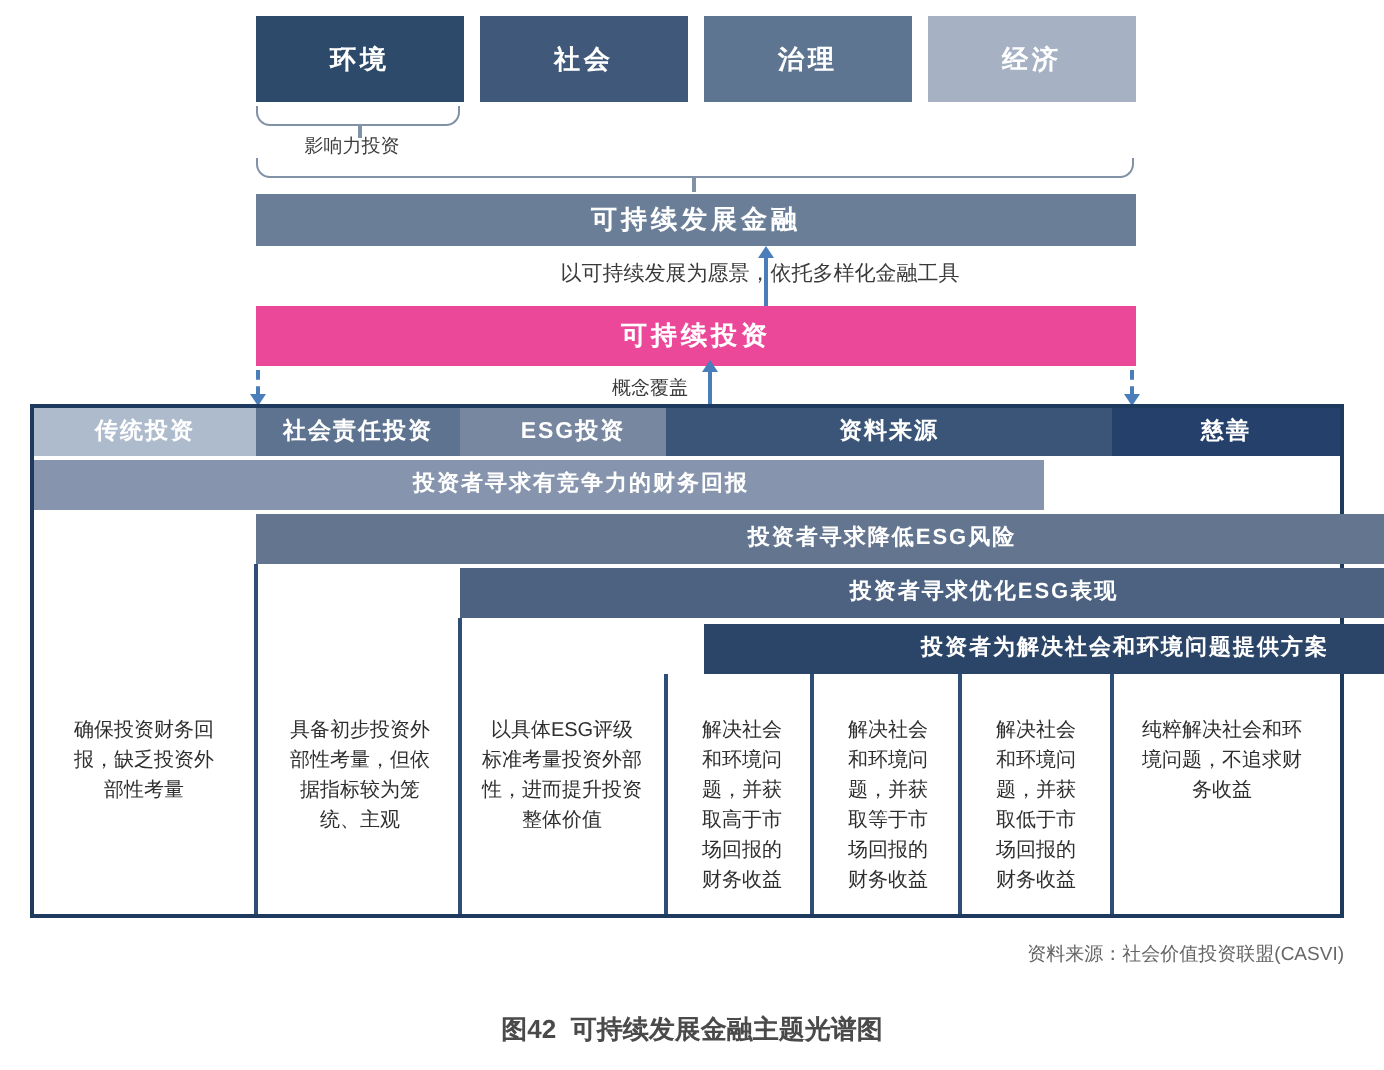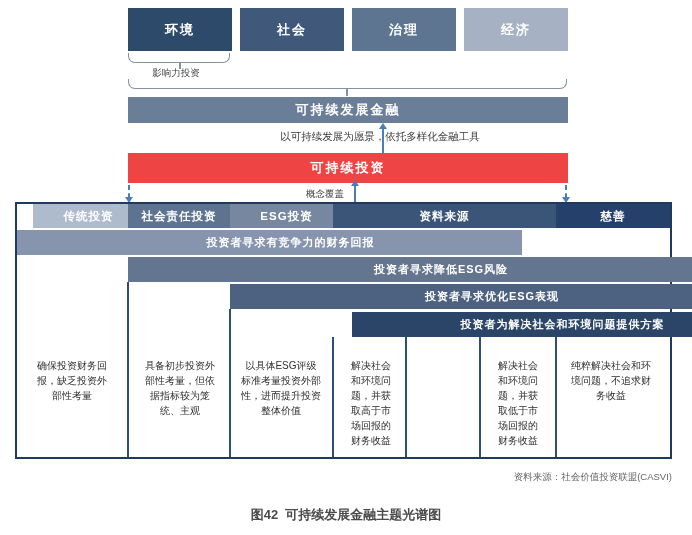--- a/index.html
+++ b/index.html
@@ -55,34 +55,34 @@
 
   <div class="abs bracket" style="left:128px;top:79px;width:437px;"></div>
   <div class="abs tick" style="left:346px;top:88px;height:8px;"></div>
 
   <div class="abs widebar" style="top: 97px; height: 26px; line-height: 26px; background-color: rgb(106, 126, 152);">可持续发展金融</div>
 
   <div class="abs vline" style="left:382px;top:128px;height:25px;"></div>
   <div class="abs arrow-up" style="left:379px;top:123px;"></div>
   <div class="abs small-label note" style="left:160px;top:130px;width:440px;font-size:10.5px;">以可持续发展为愿景，依托多样化金融工具</div>
 
-  <div class="abs widebar" style="top: 153px; height: 30px; line-height: 30px; background-color: #ef4444;">可持续投资</div>
+  <div class="abs widebar" style="top: 153px; height: 30px; line-height: 30px; background-color: #ec4899;">可持续投资</div>
 
   <div class="abs small-label note" style="left:290px;top:188px;width:70px;">概念覆盖</div>
   <div class="abs vline" style="left:354px;top:185px;height:17px;"></div>
   <div class="abs arrow-up" style="left:351px;top:180px;"></div>
 
   <div class="abs dashline" style="left:128px;top:185px;height:13px;"></div>
   <div class="abs arrow-down" style="left:125px;top:197px;"></div>
   <div class="abs dashline" style="left:565px;top:185px;height:13px;"></div>
   <div class="abs arrow-down" style="left:562px;top:197px;"></div>
 
   <div class="abs table">
 
-    <div class="abs hcell" style="left: 0px; width: 111px; background-color: rgb(174, 187, 205); margin-left: 16px;">传统投资</div>
+    <div class="abs hcell" style="left: 0px; width: 111px; background-color: rgb(174, 187, 205);">传统投资</div>
     <div class="abs hcell" style="left: 111px; width: 102px; background-color: rgb(94, 115, 144);">社会责任投资</div>
     <div class="abs hcell" style="left: 213px; width: 113px; background-color: rgb(119, 135, 159);">ESG投资</div>
     <div class="abs hcell" style="left: 316px; width: 223px; background-color: rgb(58, 85, 120);">资料来源</div>
     <div class="abs hcell" style="left: 539px; width: 114px; background-color: rgb(36, 64, 107);">慈善</div>
 
     <div class="abs goalbar" style="left: 0px; top: 26px; width: 463px; background-color: rgb(134, 149, 173);">投资者寻求有竞争力的财务回报</div>
     <div class="abs goalbar" style="left: 111px; top: 53px; width: 542px; background-color: rgb(100, 118, 143);">投资者寻求降低ESG风险</div>
     <div class="abs goalbar" style="left: 213px; top: 80px; width: 440px; background-color: rgb(76, 98, 128);">投资者寻求优化ESG表现</div>
     <div class="abs goalbar" style="left: 316px; top: 108px; width: 337px; background-color: rgb(43, 69, 104); margin-left: 19px;">投资者为解决社会和环境问题提供方案</div>
 
@@ -90,20 +90,21 @@
     <div class="abs cellline" style="left:212px;top:105px;height:148px;"></div>
     <div class="abs cellline" style="left:315px;top:133px;height:120px;"></div>
     <div class="abs cellline" style="left:388px;top:133px;height:120px;"></div>
     <div class="abs cellline" style="left:462px;top:133px;height:120px;"></div>
     <div class="abs cellline" style="left:538px;top:133px;height:120px;"></div>
 
     <div class="abs celltext" style="left:20px;width:70px;">确保投资财务回报，缺乏投资外部性考量</div>
     <div class="abs celltext" style="left:127px;width:72px;">具备初步投资外部性考量，但依据指标较为笼统、主观</div>
     <div class="abs celltext" style="left:224px;width:80px;">以具体ESG评级标准考量投资外部性，进而提升投资整体价值</div>
     <div class="abs celltext" style="left:330px;width:48px;">解决社会和环境问题，并获取高于市场回报的财务收益</div>
+    <div class="abs celltext" style="left:403px;width:48px;">解决社会和环境问题，并获取等于市场回报的财务收益</div>
     <div class="abs celltext" style="left:477px;width:48px;">解决社会和环境问题，并获取低于市场回报的财务收益</div>
     <div class="abs celltext" style="left:553px;width:82px;">纯粹解决社会和环境问题，不追求财务收益</div>
   </div>
 
   <div class="abs source" style="right:20px;top:471px;">资料来源：社会价值投资联盟(CASVI)</div>
   <div class="abs caption" style="left:0;right:0;top:506px;">图42  可持续发展金融主题光谱图</div>
 
 </div>
 
 </body></html>

